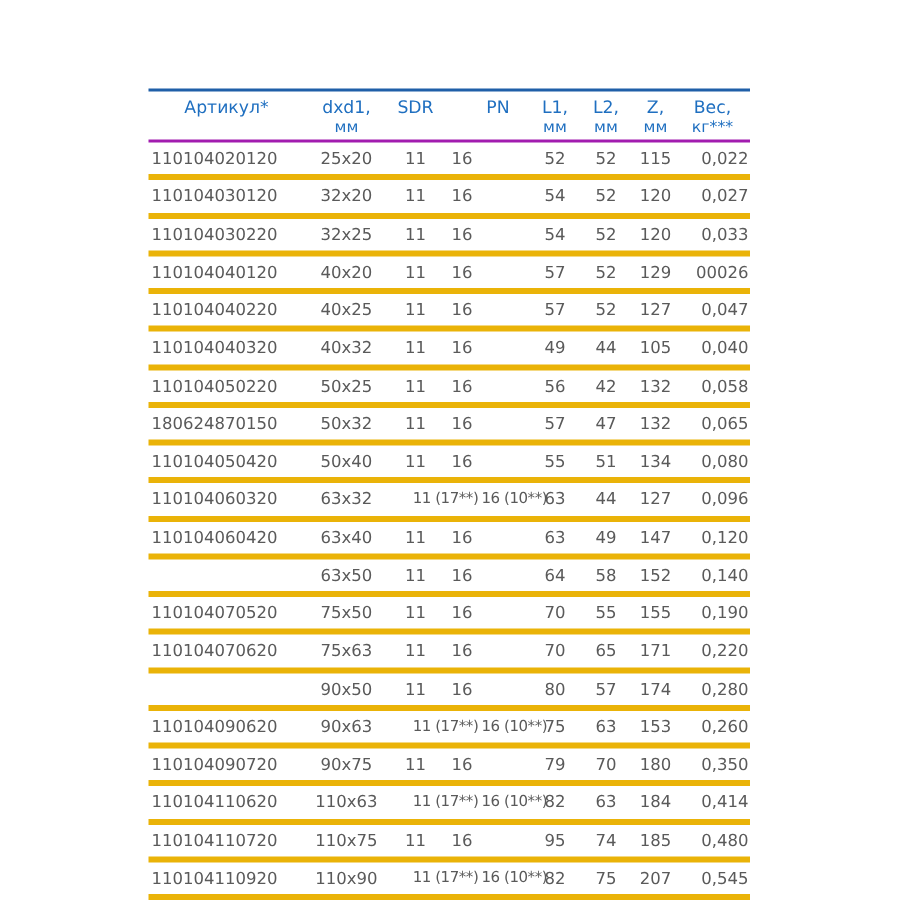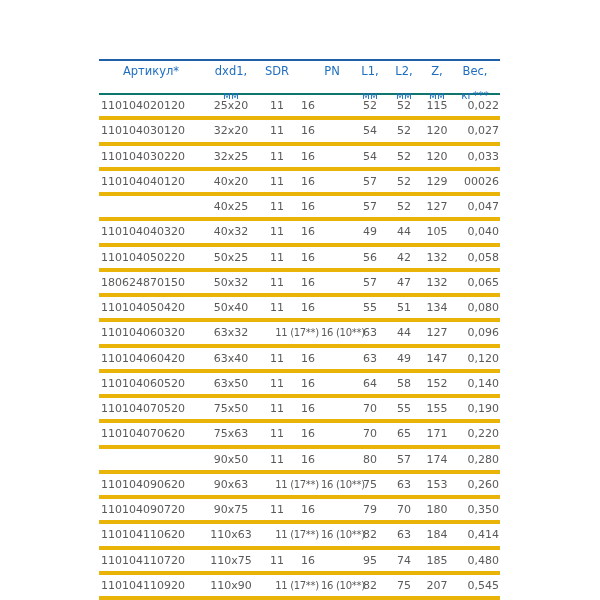--- a/index.html
+++ b/index.html
@@ -1,22 +1,22 @@
 <!DOCTYPE html>
 <html><head>
 <meta charset="utf-8">
 <style>
   html, body { margin:0; padding:0; background:#ffffff; }
   body { width:600px; height:600px; position:relative; overflow:hidden;
          font-family:"DejaVu Sans", "Liberation Sans", sans-serif; }
   .tbl { position:absolute; left:99px; top:59px; width:401px; }
   .topline { height:2px; background:#1f5fa8; }
-  .head { position:relative; height:32px; border-bottom:2px solid #0f766e; color:#1f6fc0; font-size:11.5px;text-decoration:underline; }
+  .head { position:relative; height:32px; border-bottom:2px solid #a21caf; color:#1f6fc0; font-size:11.5px;text-decoration:underline; }
   .head .c { position:absolute; text-align:center; line-height:14px; }
-  .head .sub { font-size:10.5px; display:block;margin-top:10px; }
+  .head .sub { font-size:10.5px; display:block; }
   .row { position:relative; height:21.25px; border-bottom:4px solid #eab308; color:#5a5a5a; font-size:11px; }
   .row .c { position:absolute; top:0; line-height:21px; white-space:nowrap; }
   .c-art { left:2px; width:100px; }
   .c-dim { left:107px; width:50px; text-align:center; }
   .c-sdr { left:152px; width:52px; text-align:center; }
   .c-pn  { left:202px; width:62px; text-align:left; }
   .c-l1  { left:255px; width:32px; text-align:center; }
   .c-l2  { left:289px; width:32px; text-align:center; }
   .c-z   { left:320px; width:36px; text-align:center; }
   .c-w   { left:352px; width:48px; text-align:right; }
@@ -87,20 +87,21 @@
         <div class="c c-art">110104040120</div>
         <div class="c c-dim">40x20</div>
         <div class="c c-sdr">11</div>
         <div class="c c-pn">16</div>
         <div class="c c-l1">57</div>
         <div class="c c-l2">52</div>
         <div class="c c-z">129</div>
         <div class="c c-w">00026</div>
       </div>
       <div class="row">
+        <div class="c c-art">110104040220</div>
         <div class="c c-dim">40x25</div>
         <div class="c c-sdr">11</div>
         <div class="c c-pn">16</div>
         <div class="c c-l1">57</div>
         <div class="c c-l2">52</div>
         <div class="c c-z">127</div>
         <div class="c c-w">0,047</div>
       </div>
       <div class="row">
         <div class="c c-art">110104040320</div>
@@ -156,21 +157,20 @@
         <div class="c c-art">110104060420</div>
         <div class="c c-dim">63x40</div>
         <div class="c c-sdr">11</div>
         <div class="c c-pn">16</div>
         <div class="c c-l1">63</div>
         <div class="c c-l2">49</div>
         <div class="c c-z">147</div>
         <div class="c c-w">0,120</div>
       </div>
       <div class="row">
-        <div class="c c-art">110104060520</div>
         <div class="c c-dim">63x50</div>
         <div class="c c-sdr">11</div>
         <div class="c c-pn">16</div>
         <div class="c c-l1">64</div>
         <div class="c c-l2">58</div>
         <div class="c c-z">152</div>
         <div class="c c-w">0,140</div>
       </div>
       <div class="row">
         <div class="c c-art">110104070520</div>

